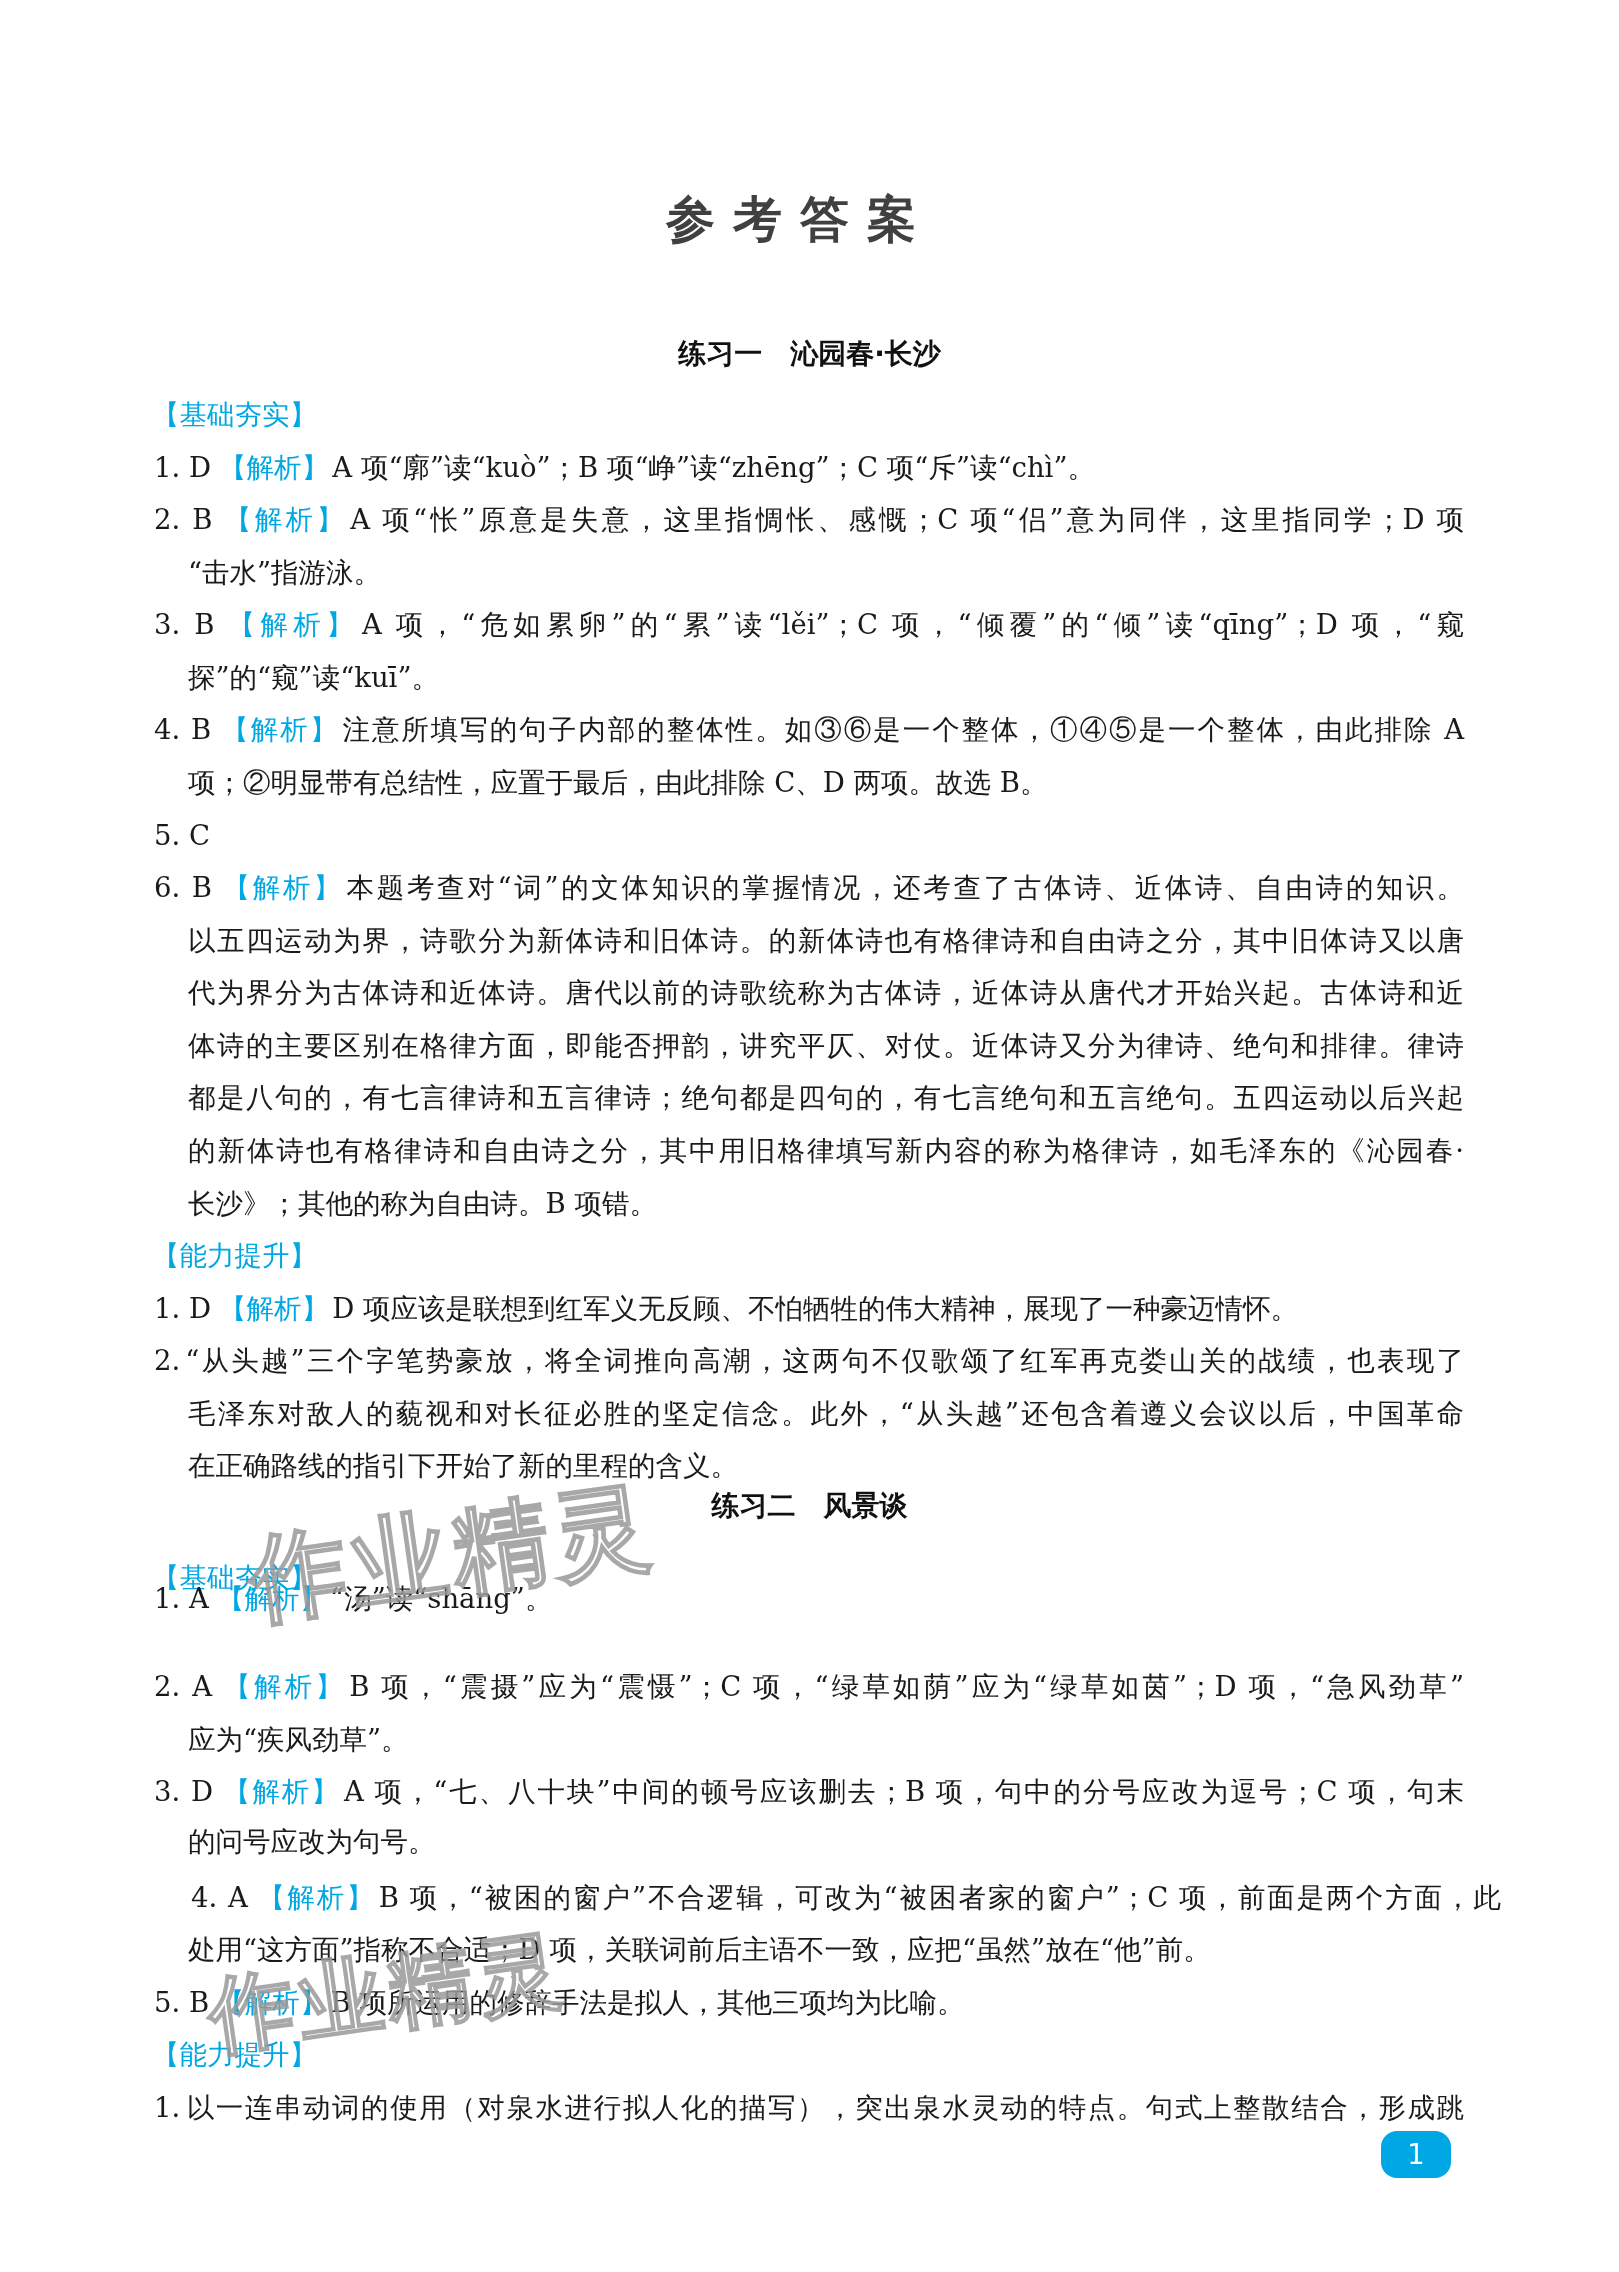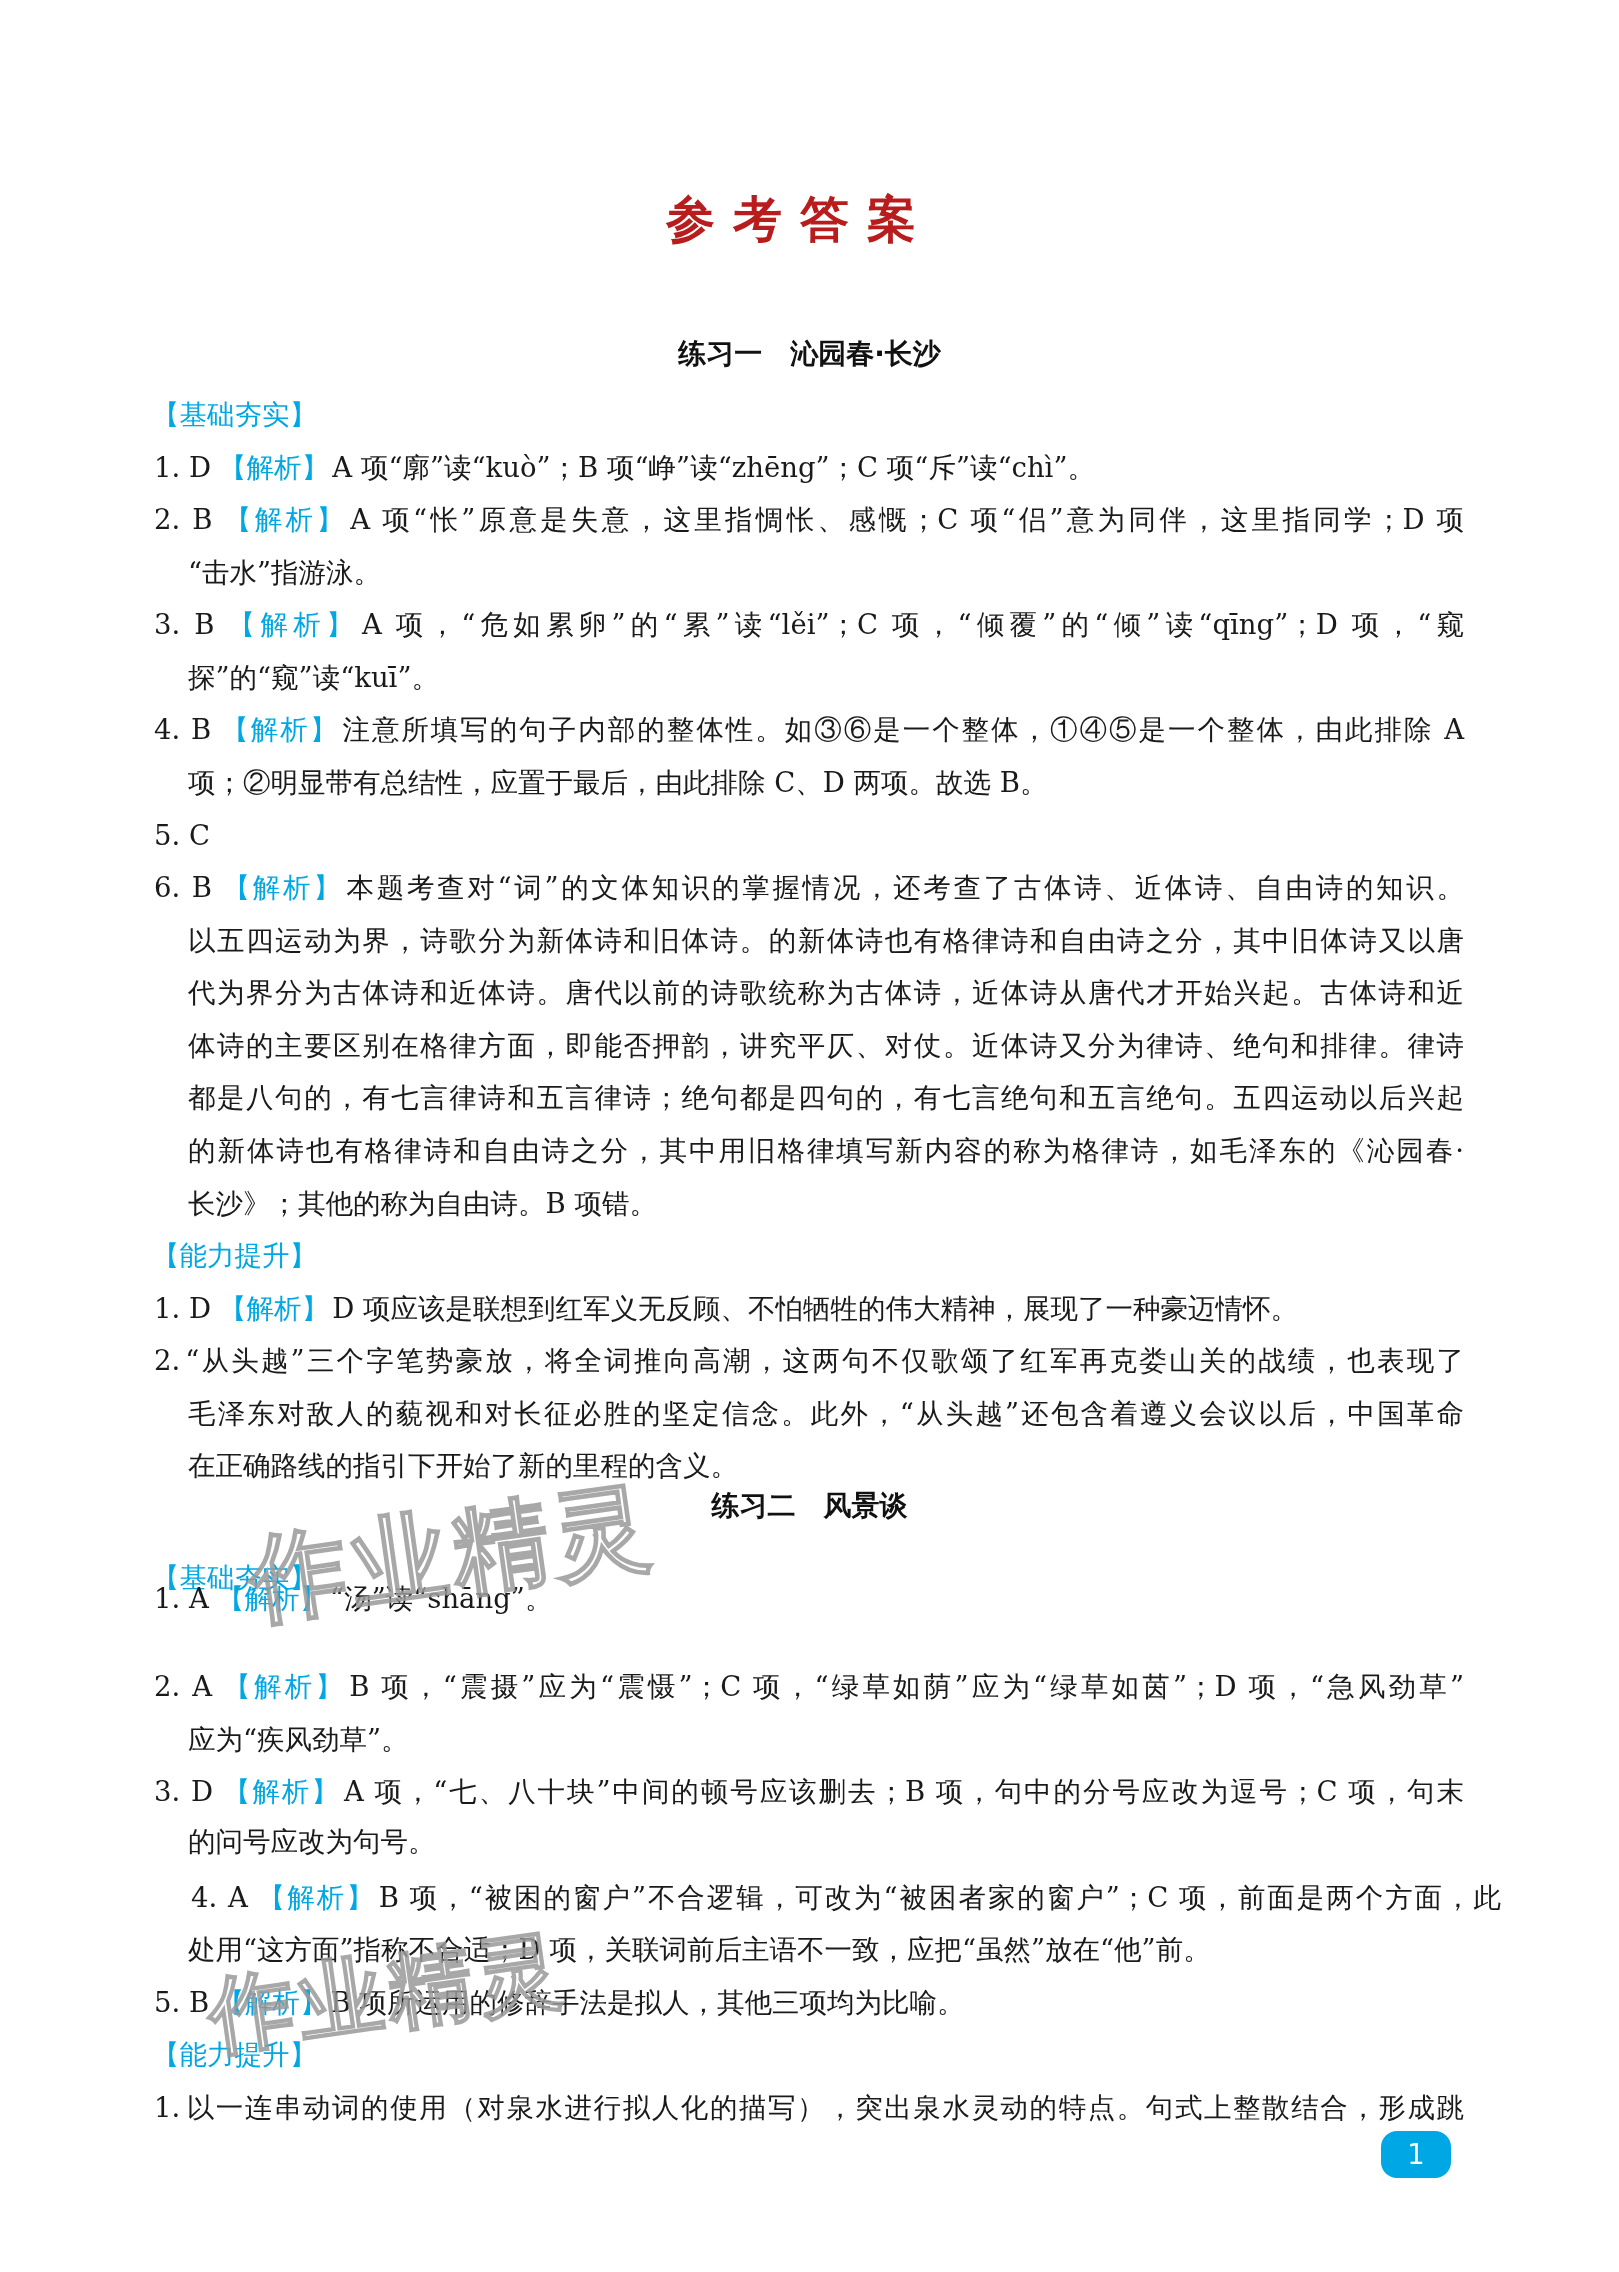--- a/index.html
+++ b/index.html
@@ -5,21 +5,21 @@
   html, body { margin: 0; padding: 0; background: #ffffff; }
   body {
     width: 1619px; height: 2273px; position: relative; overflow: hidden;
     font-family: "DejaVu Serif", "Liberation Serif", serif;
     color: #1a1a1a;
   }
   .page-title {
     position: absolute; left: 0; width: 1600px; top: 191px;
     text-align: center; font-family: "DejaVu Sans", sans-serif;
     font-weight: bold; font-size: 49px; letter-spacing: 18px;
-    color: #b91c1c; line-height: 57px;
+    color: #404040; line-height: 57px;
   }
   .chapter-title {
     position: absolute; left: 0; width: 1619px; text-align: center;
     font-family: "DejaVu Sans", sans-serif; font-weight: bold;
     font-size: 28px; line-height: 42px; color: #111;
     white-space: pre;
   }
   .section-tag {
     position: absolute; left: 152px; font-family: "DejaVu Sans", sans-serif;
     font-size: 27.5px; line-height: 42px; color: #00a7e5;

